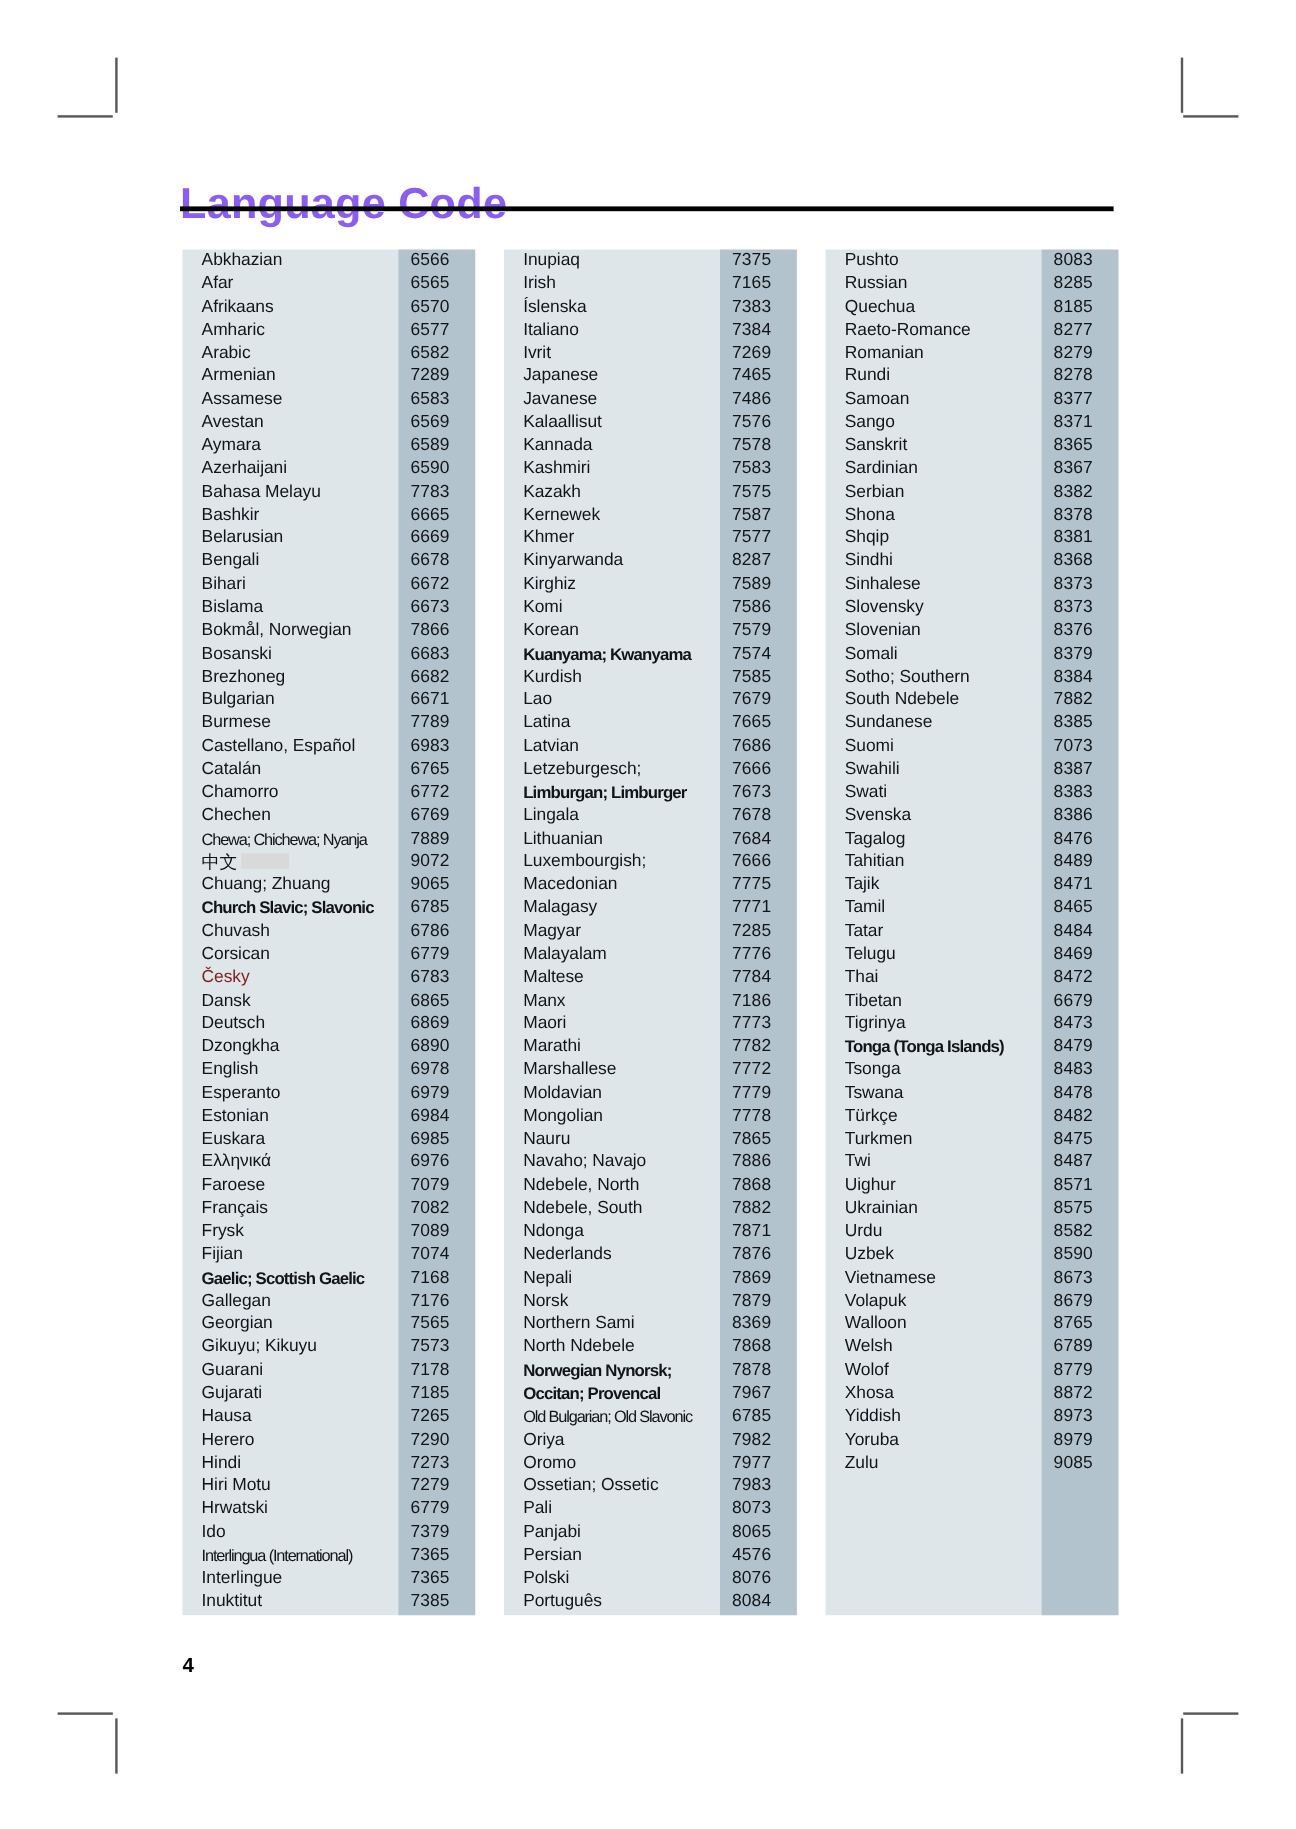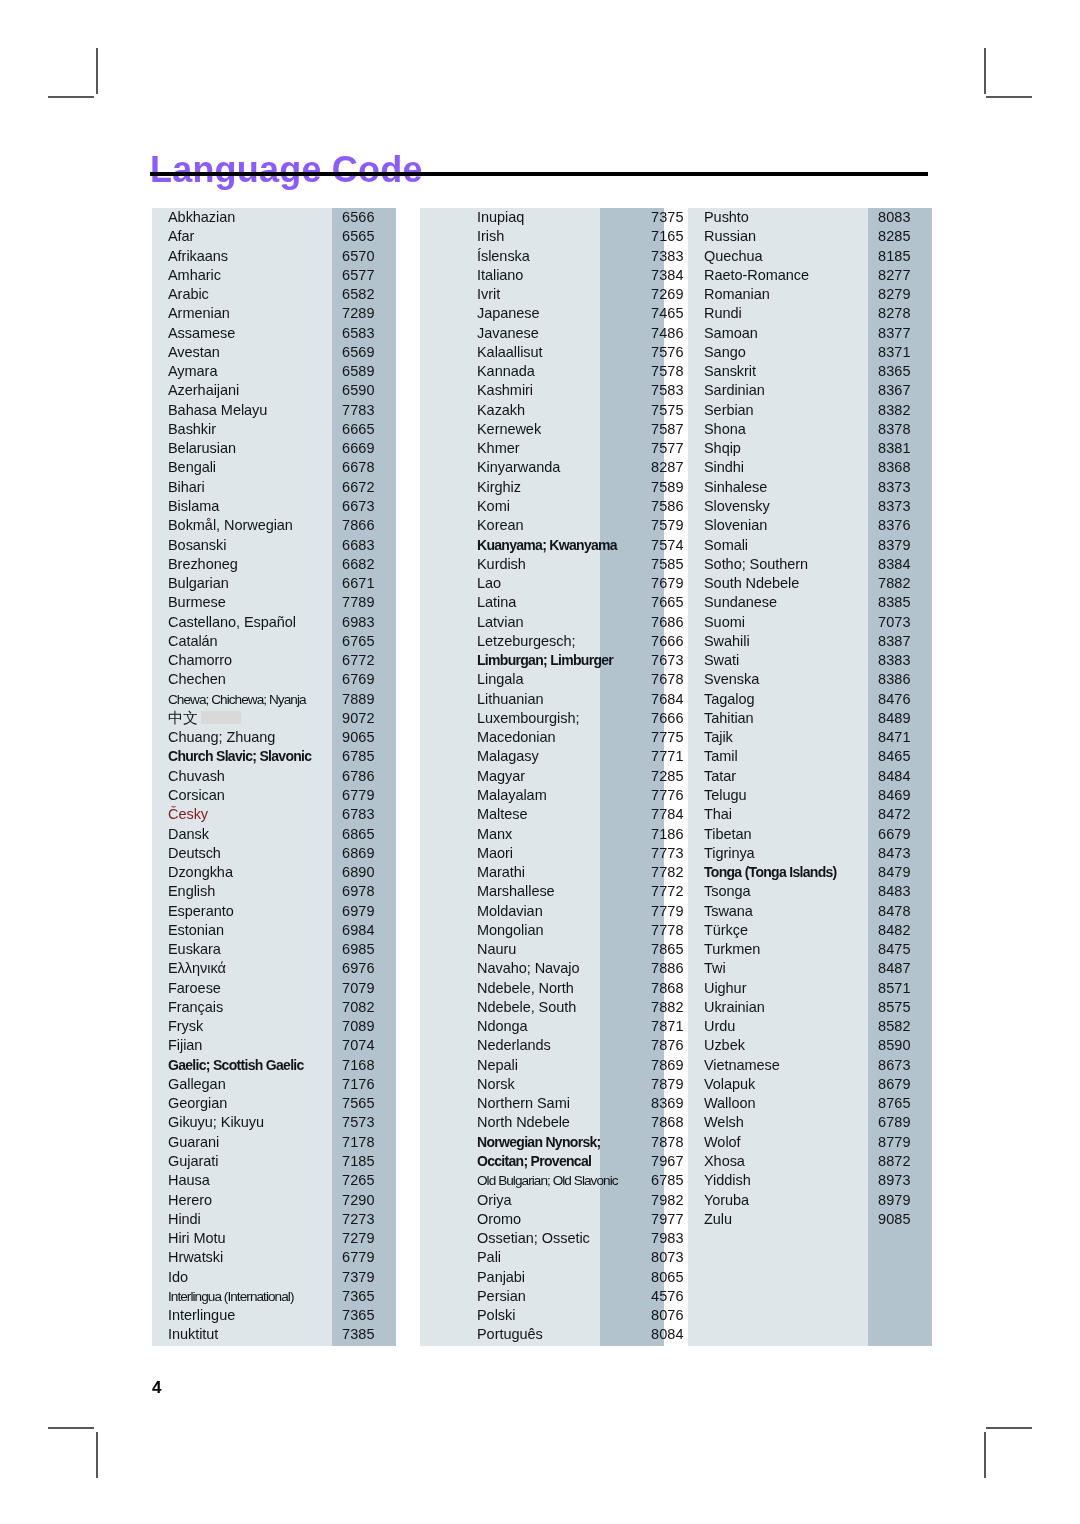--- a/index.html
+++ b/index.html
@@ -59,21 +59,21 @@
     top: 196px;
     width: 780px;
   }
   .col {
     position: absolute;
     top: 0;
     width: 244px;
     margin-top: 12px;
   }
   .col-1 { left: 0px; }
-  .col-2 { left: 268px; padding-left: 41px; }
+  .col-2 { left: 268px; }
   .col-3 { left: 536px; }
 
   
   .panel-name {
     position: absolute;
     left: 0;
     top: 0;
     width: 244px;
     background: #dfe6ea;
   }

